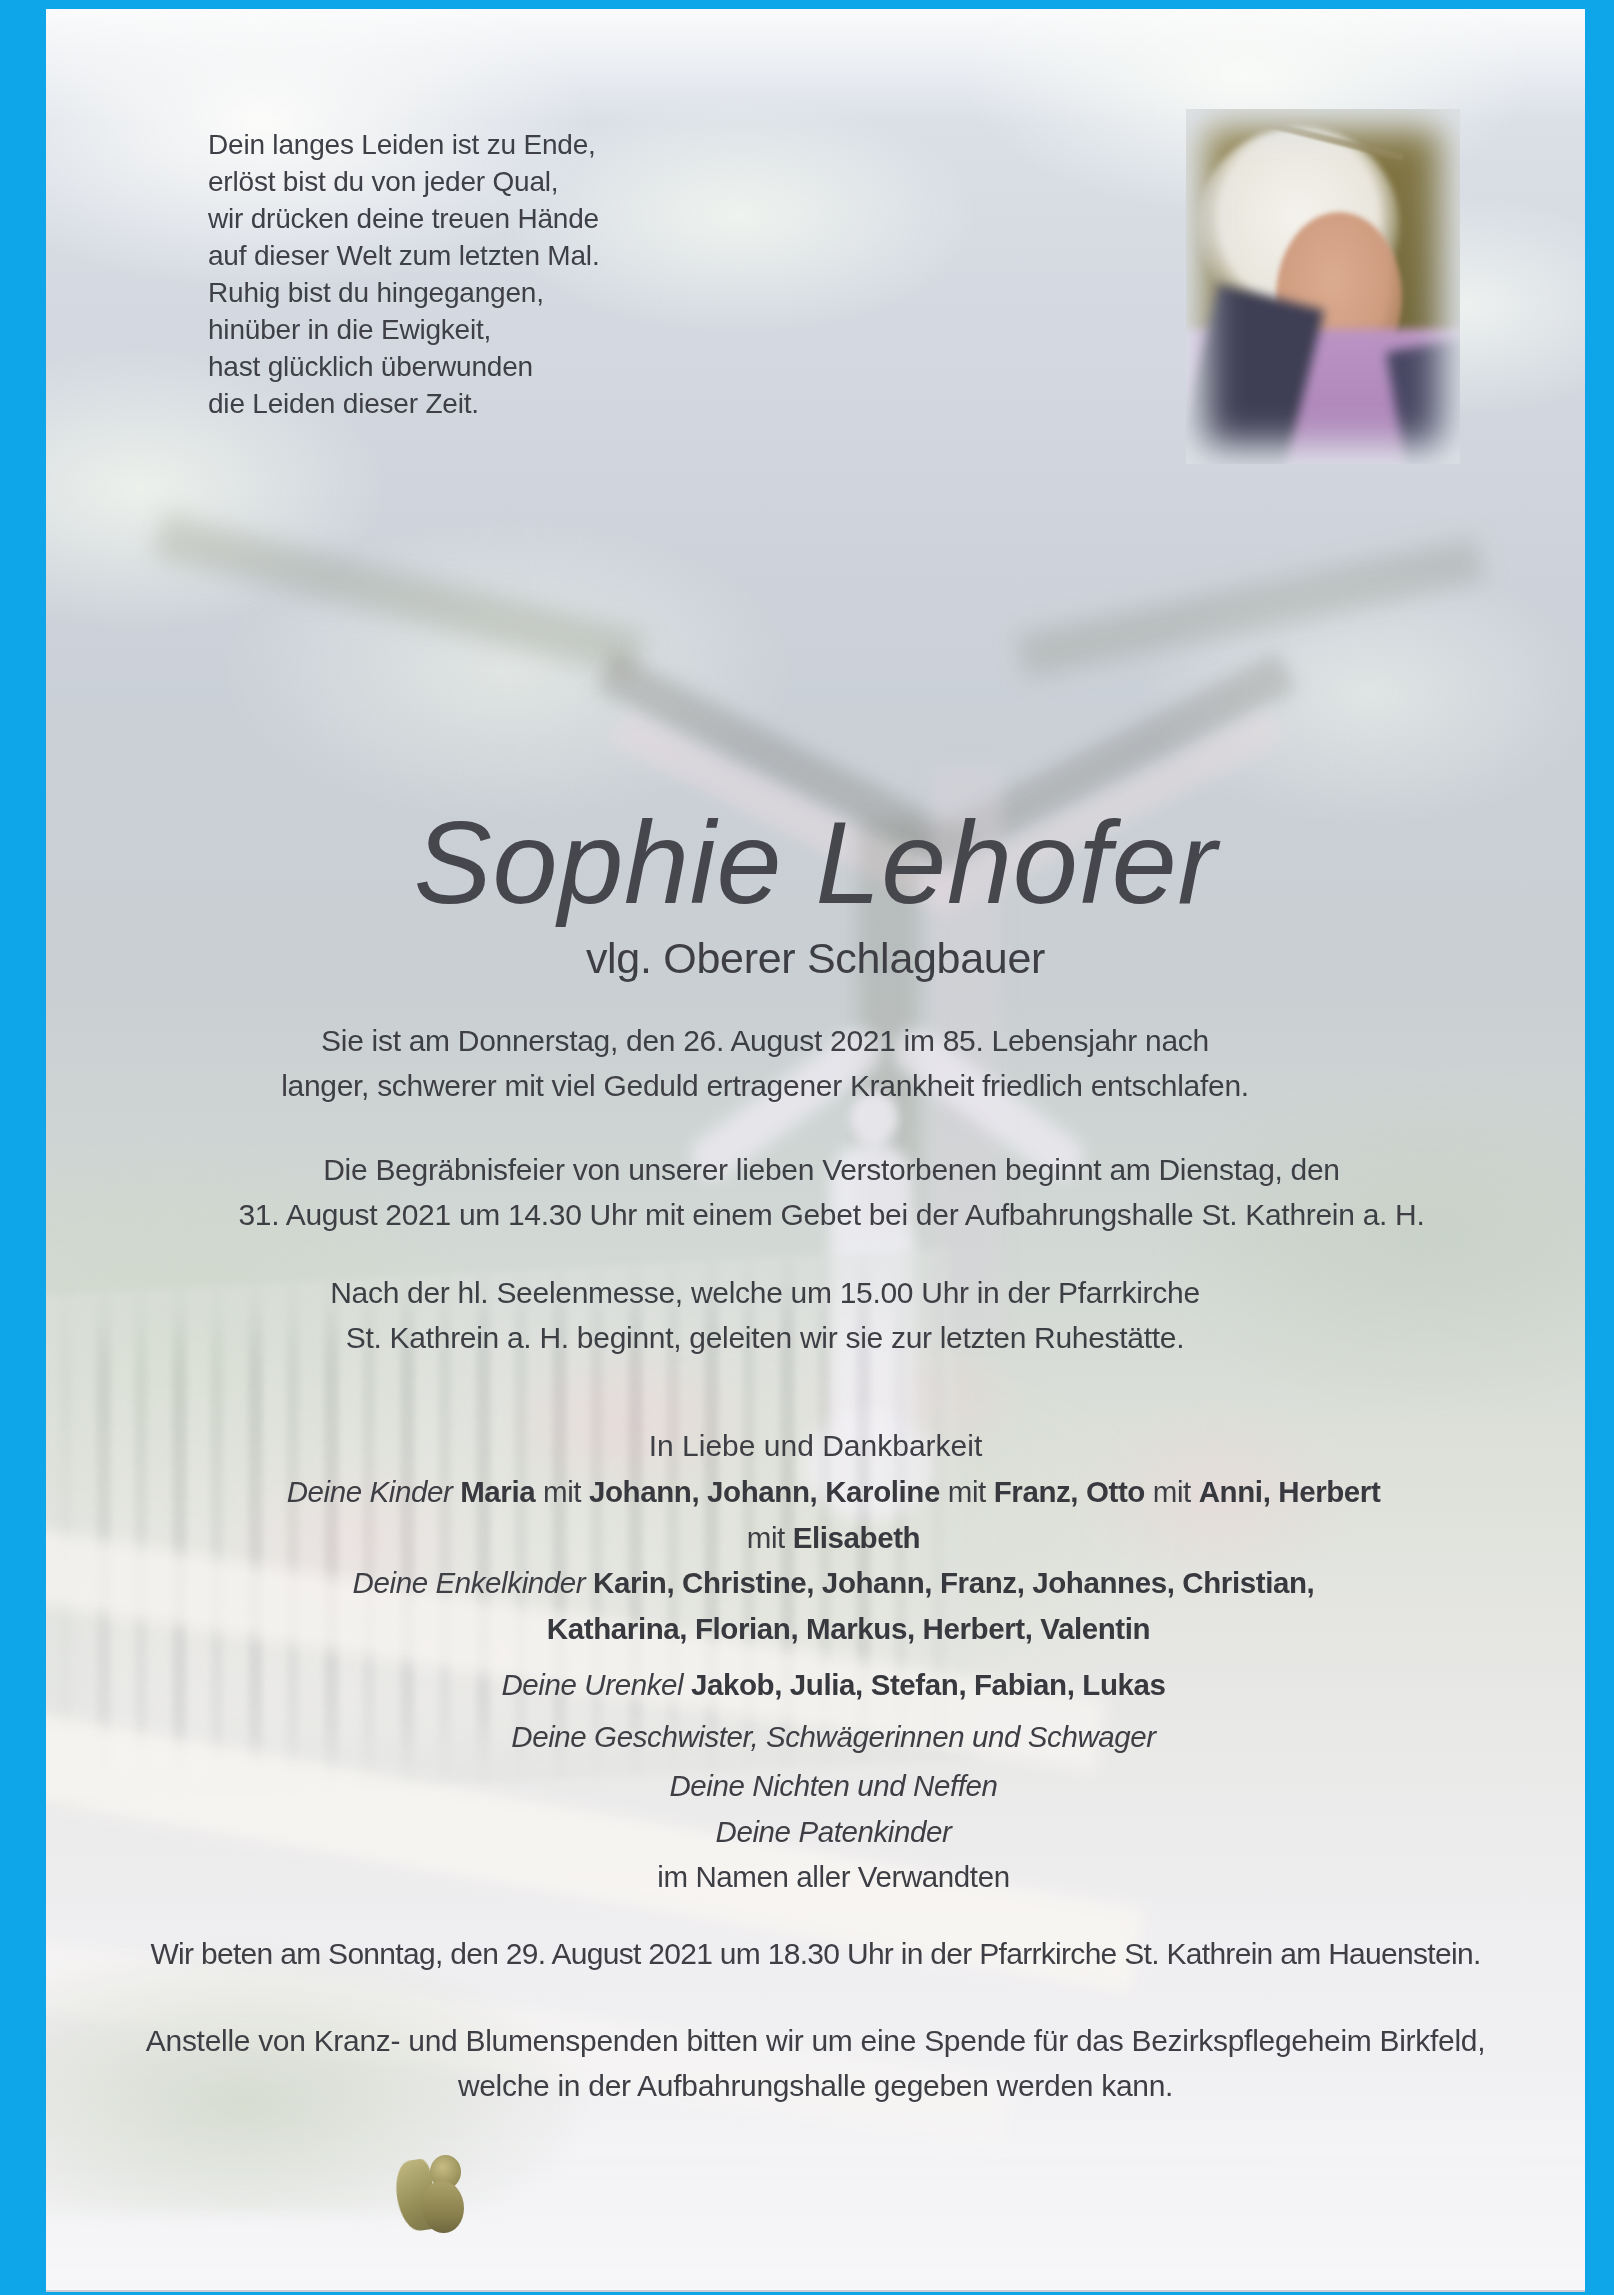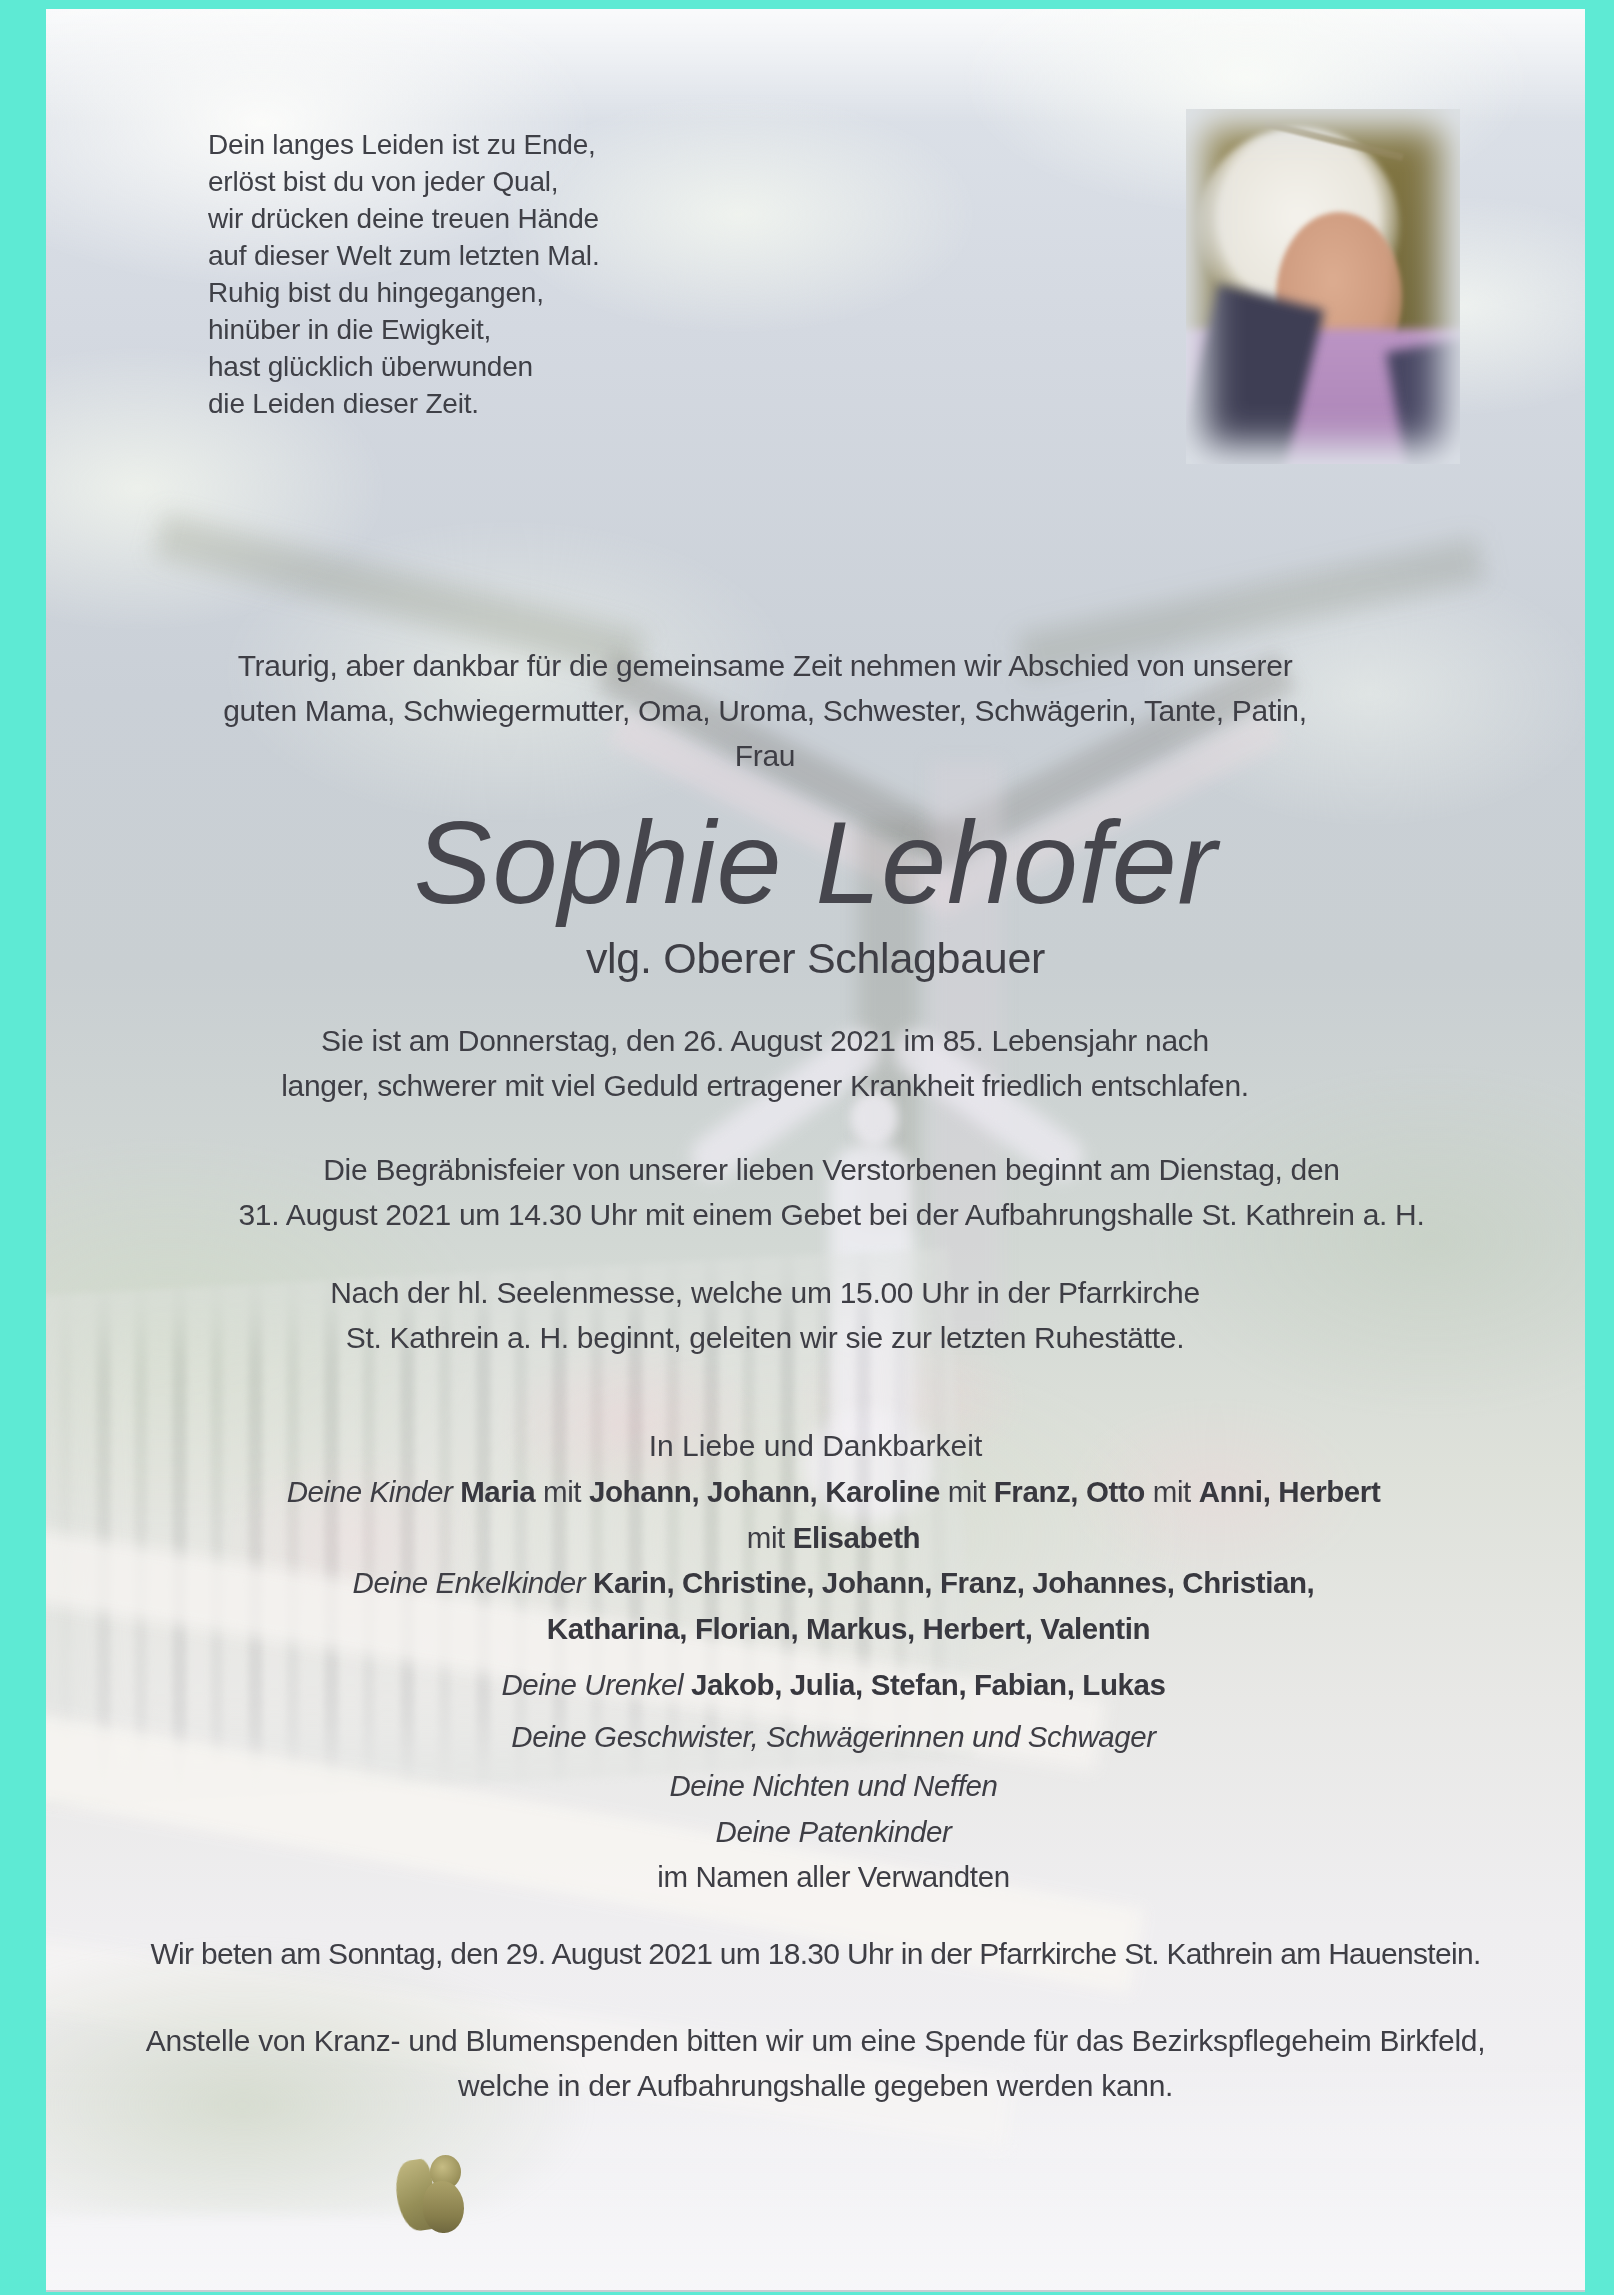--- a/index.html
+++ b/index.html
@@ -1,19 +1,19 @@
 <!DOCTYPE html>
 <html style="font-size:10.5px"><head>
 <meta charset="utf-8">
 <title></title>
 <style>
   html,body{margin:0;padding:0;background:#e8e8ea;}
   .page{
     position:relative; width:1615px; height:2295px;
-    background:#5eead4; overflow:hidden;
+    background:#0ea5e9; overflow:hidden;
     font-family:"Liberation Sans", sans-serif;
     color:#3e3e45;
   }
   
   .card{
     position:absolute; left:46px; top:9.2px; right:30px; bottom:2.6px;
     overflow:hidden;
     background:
       radial-gradient(ellipse 406px 196px at 78% 3%, rgba(250,252,248,.9), transparent 70%),
       radial-gradient(ellipse 471px 236px at 14% 5%, rgba(253,253,251,.95), transparent 70%),
@@ -135,25 +135,20 @@
     <div>Dein langes Leiden ist zu Ende,</div>
     <div>erlöst bist du von jeder Qual,</div>
     <div>wir drücken deine treuen Hände</div>
     <div>auf dieser Welt zum letzten Mal.</div>
     <div>Ruhig bist du hingegangen,</div>
     <div>hinüber in die Ewigkeit,</div>
     <div>hast glücklich überwunden</div>
     <div>die Leiden dieser Zeit.</div>
   </div>
 
-  <div class="tb center-narrow body-t" style="top:643px;">
-    <div>Traurig, aber dankbar für die gemeinsame Zeit nehmen wir Abschied von unserer</div>
-    <div>guten Mama, Schwiegermutter, Oma, Uroma, Schwester, Schwägerin, Tante, Patin,</div>
-    <div>Frau</div>
-  </div>
 
   <div class="tb center name-t">Sophie Lehofer</div>
   <div class="tb center vulgo-t">vlg. Oberer Schlagbauer</div>
 
   <div class="tb center-narrow body-t" style="top:1018px;">
     <div>Sie ist am Donnerstag, den 26. August 2021 im 85. Lebensjahr nach</div>
     <div>langer, schwerer mit viel Geduld ertragener Krankheit friedlich entschlafen.</div>
   </div>
 
   <div class="tb center body-t" style="top:1147px;margin-left:32px;">

